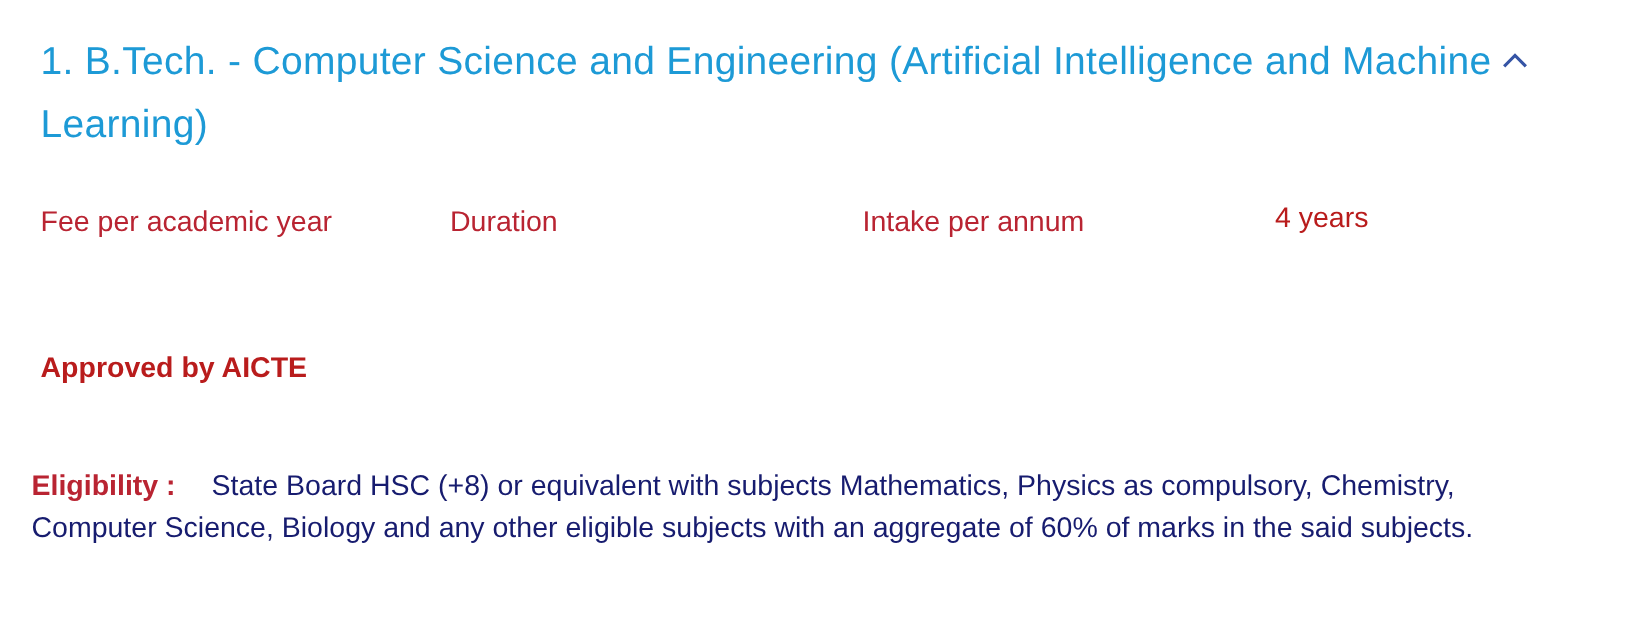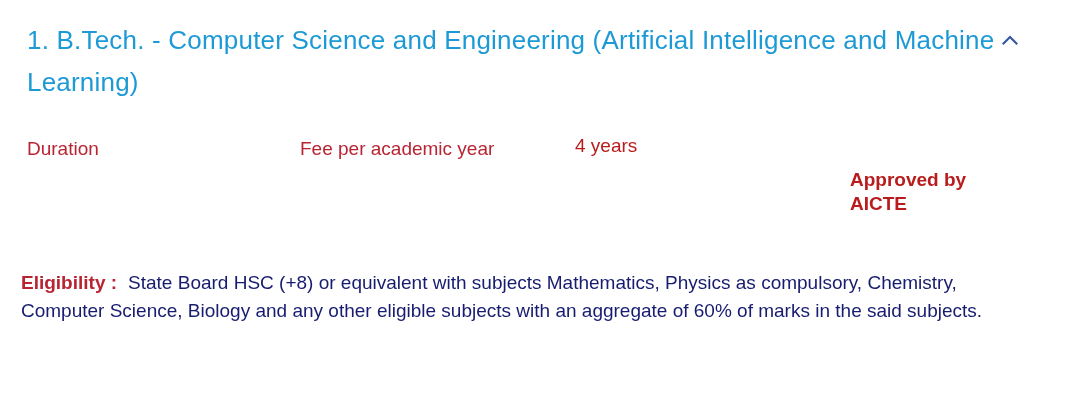--- a/index.html
+++ b/index.html
@@ -79,42 +79,43 @@
   .eligibility {
     margin-top: 53px;
     max-width: 1045px;
     color: #171c6f;
     font-size: 19px;
     line-height: 28px;
   }
   .eligibility .label {
     color: #b92432;
     font-weight: 700;
-    margin-right: 11px;
+    margin-right: 24px;
   }
 </style>
 </head>
 <body>
 
 <div class="card">
 
   <div class="accordion-header">
     <h2 class="course-title">1. B.Tech. - Computer Science and Engineering (Artificial Intelligence and Machine Learning)</h2>
     <button class="chevron-btn">
       <span style="display:flex;">
         <svg width="24" height="24" viewBox="0 0 24 24" fill="none">
           <path d="M5.5 15.5 L12 9 L18.5 15.5" stroke="#3554a5" stroke-width="2.1" stroke-linecap="square" fill="none"></path>
         </svg>
       </span>
     </button>
   </div>
 
   <div class="course-table">
+    <div class="th">Fee per academic year</div>
     <div class="th">Duration</div>
-    <div class="th">Fee per academic year</div>
+    <div class="th">Intake per annum</div>
 
     <div class="td">4 years</div>
     <div class="td nmc-value">Approved by AICTE</div>
   </div>
 
   <p class="eligibility">
     <span class="label">Eligibility :</span><span>State Board HSC (+8) or equivalent with subjects Mathematics, Physics as compulsory, Chemistry, Computer Science, Biology and any other eligible subjects with an aggregate of 60% of marks in the said subjects.</span>
   </p>
 
 </div>

